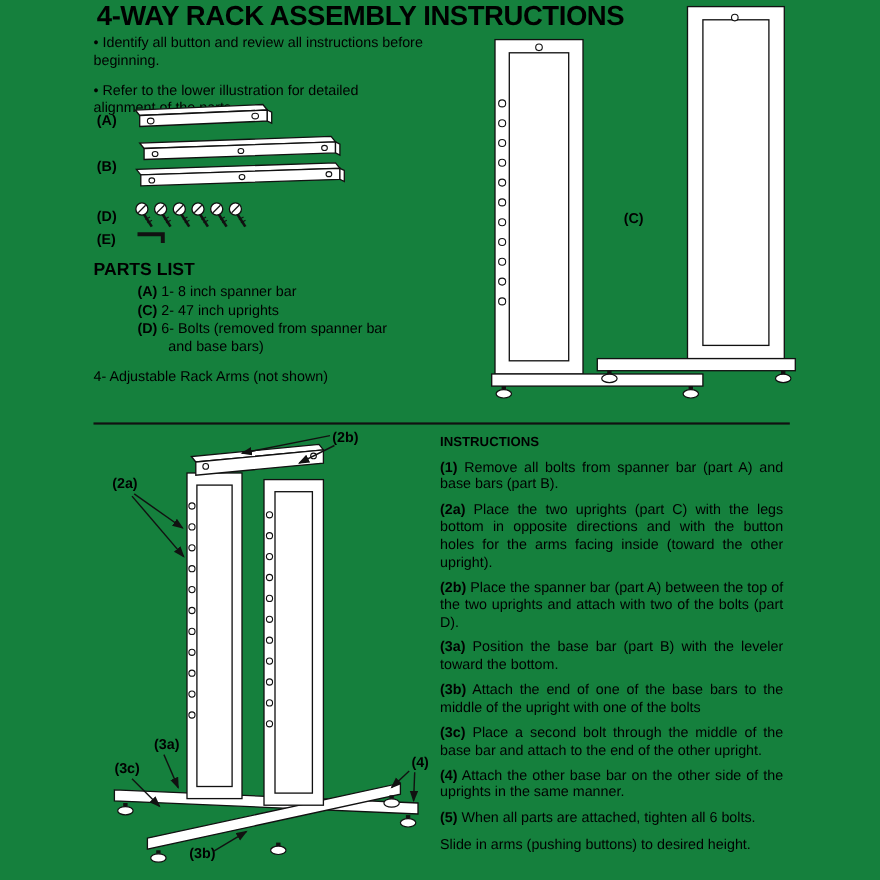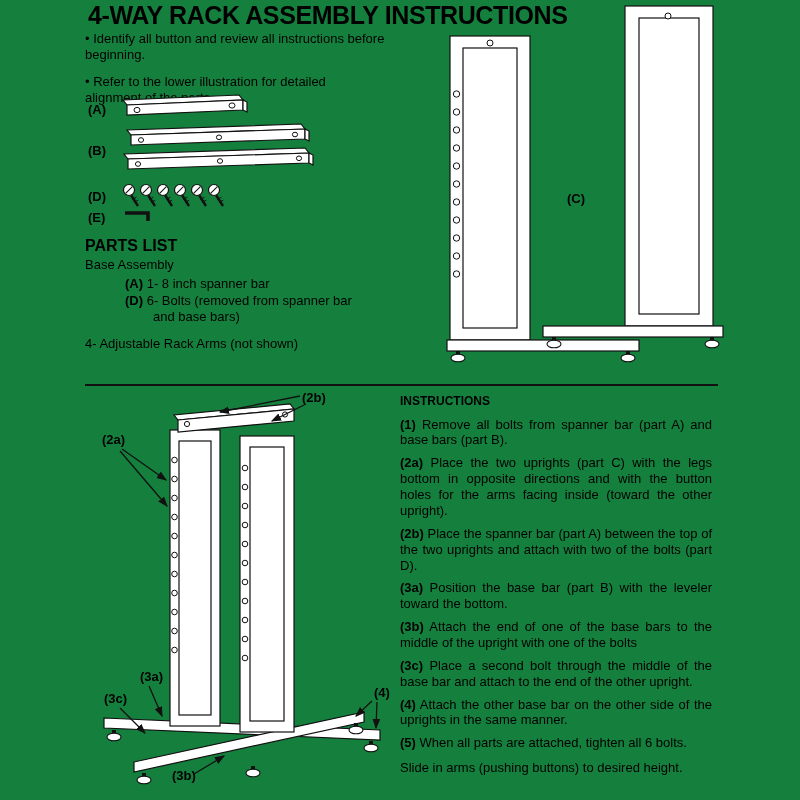--- a/index.html
+++ b/index.html
@@ -141,23 +141,23 @@
         <use href="#foot" x="114" y="337"></use>
         <use href="#foot" x="272" y="337"></use>
       </g>
 
       <text class="figlbl" x="127" y="203">(C)</text>
     </svg>
   </div>
 
   <div class="parts-list">
     <p class="pl-heading">PARTS LIST</p>
-    <p class="pl-sub">Base Assembly</p>
     <div class="pl-items">
       <p class="pl-item"><span class="pl-label">(A)</span> <span>1- 8 inch spanner bar</span></p>
+      <p class="pl-item"><span class="pl-label">(C)</span> <span>2- 47 inch uprights</span></p>
       <p class="pl-item"><span class="pl-label">(D)</span> <span>6- Bolts (removed from spanner bar and base bars)</span></p>
     </div>
     <p class="pl-footer">4- Adjustable Rack Arms (not shown)</p>
   </div>
 
   <div class="divider"></div>
 
   <div class="assembly-fig">
     <svg viewBox="0 0 320 410" width="320" height="410">
       <defs>

